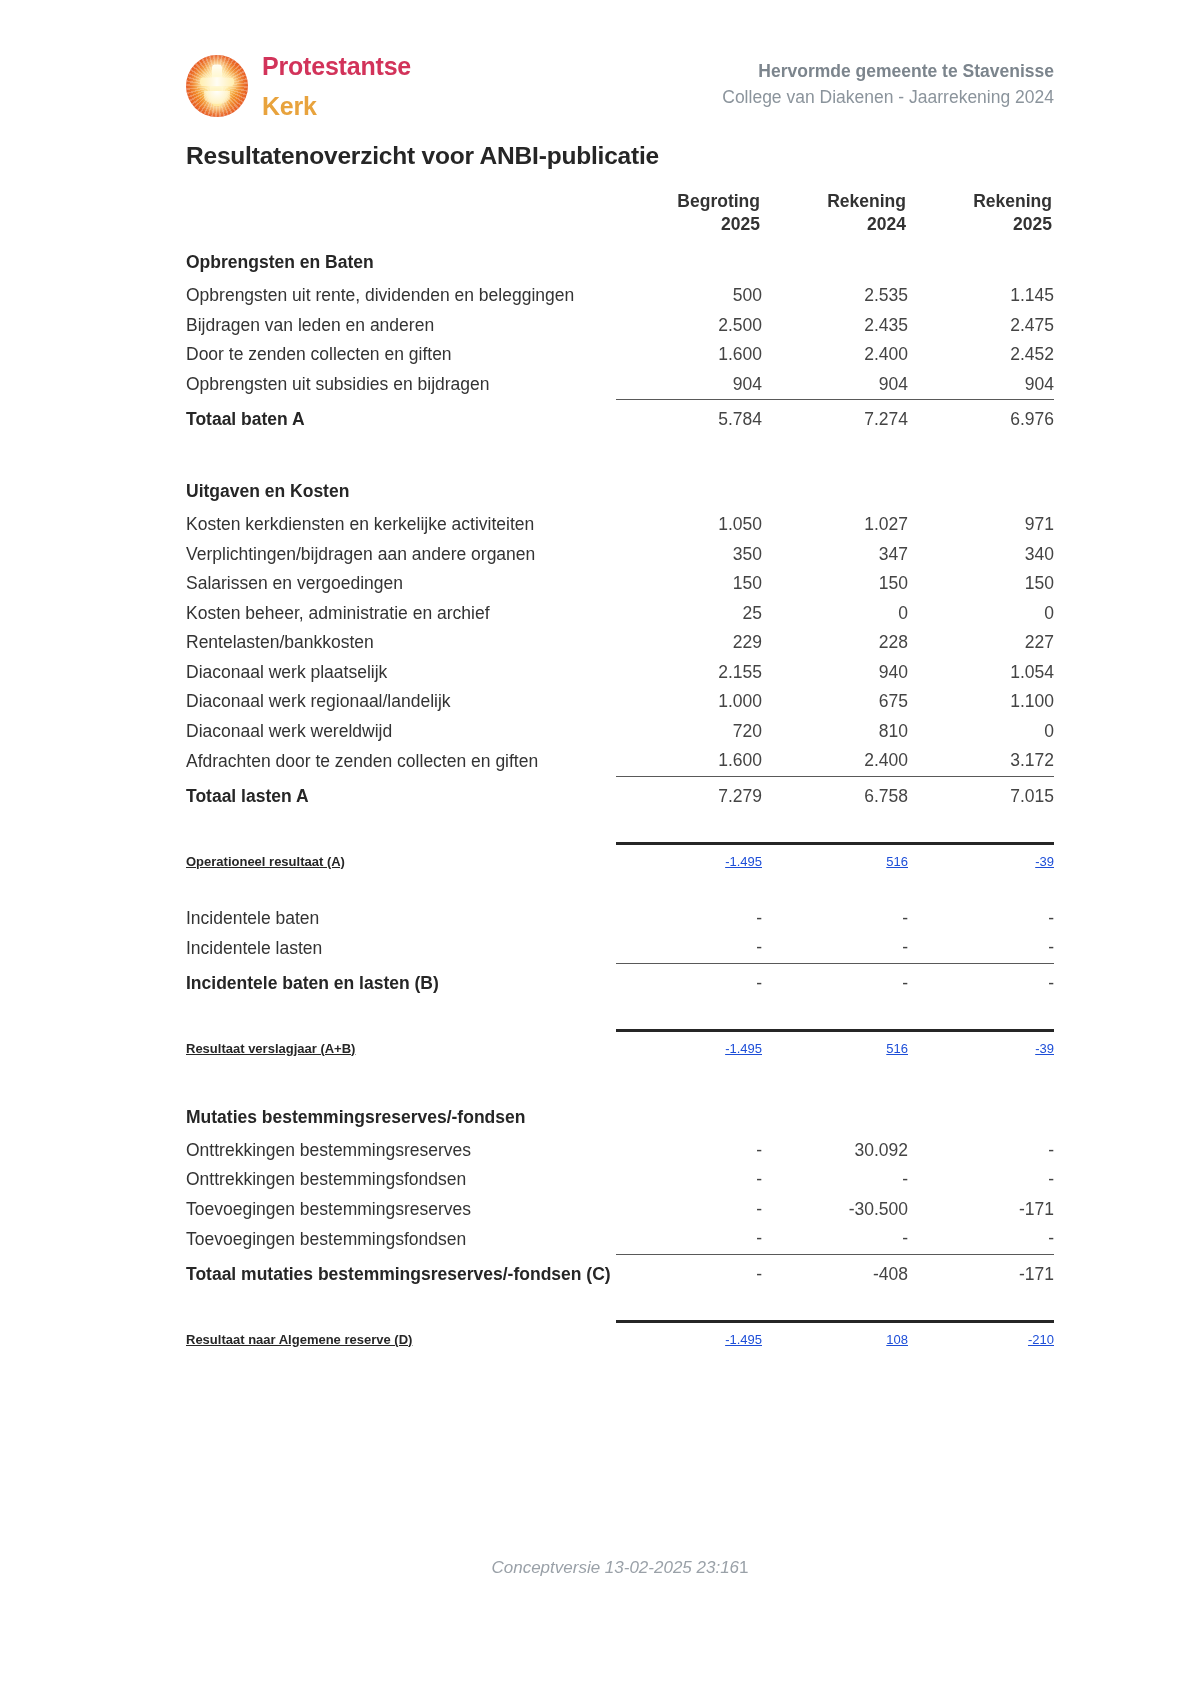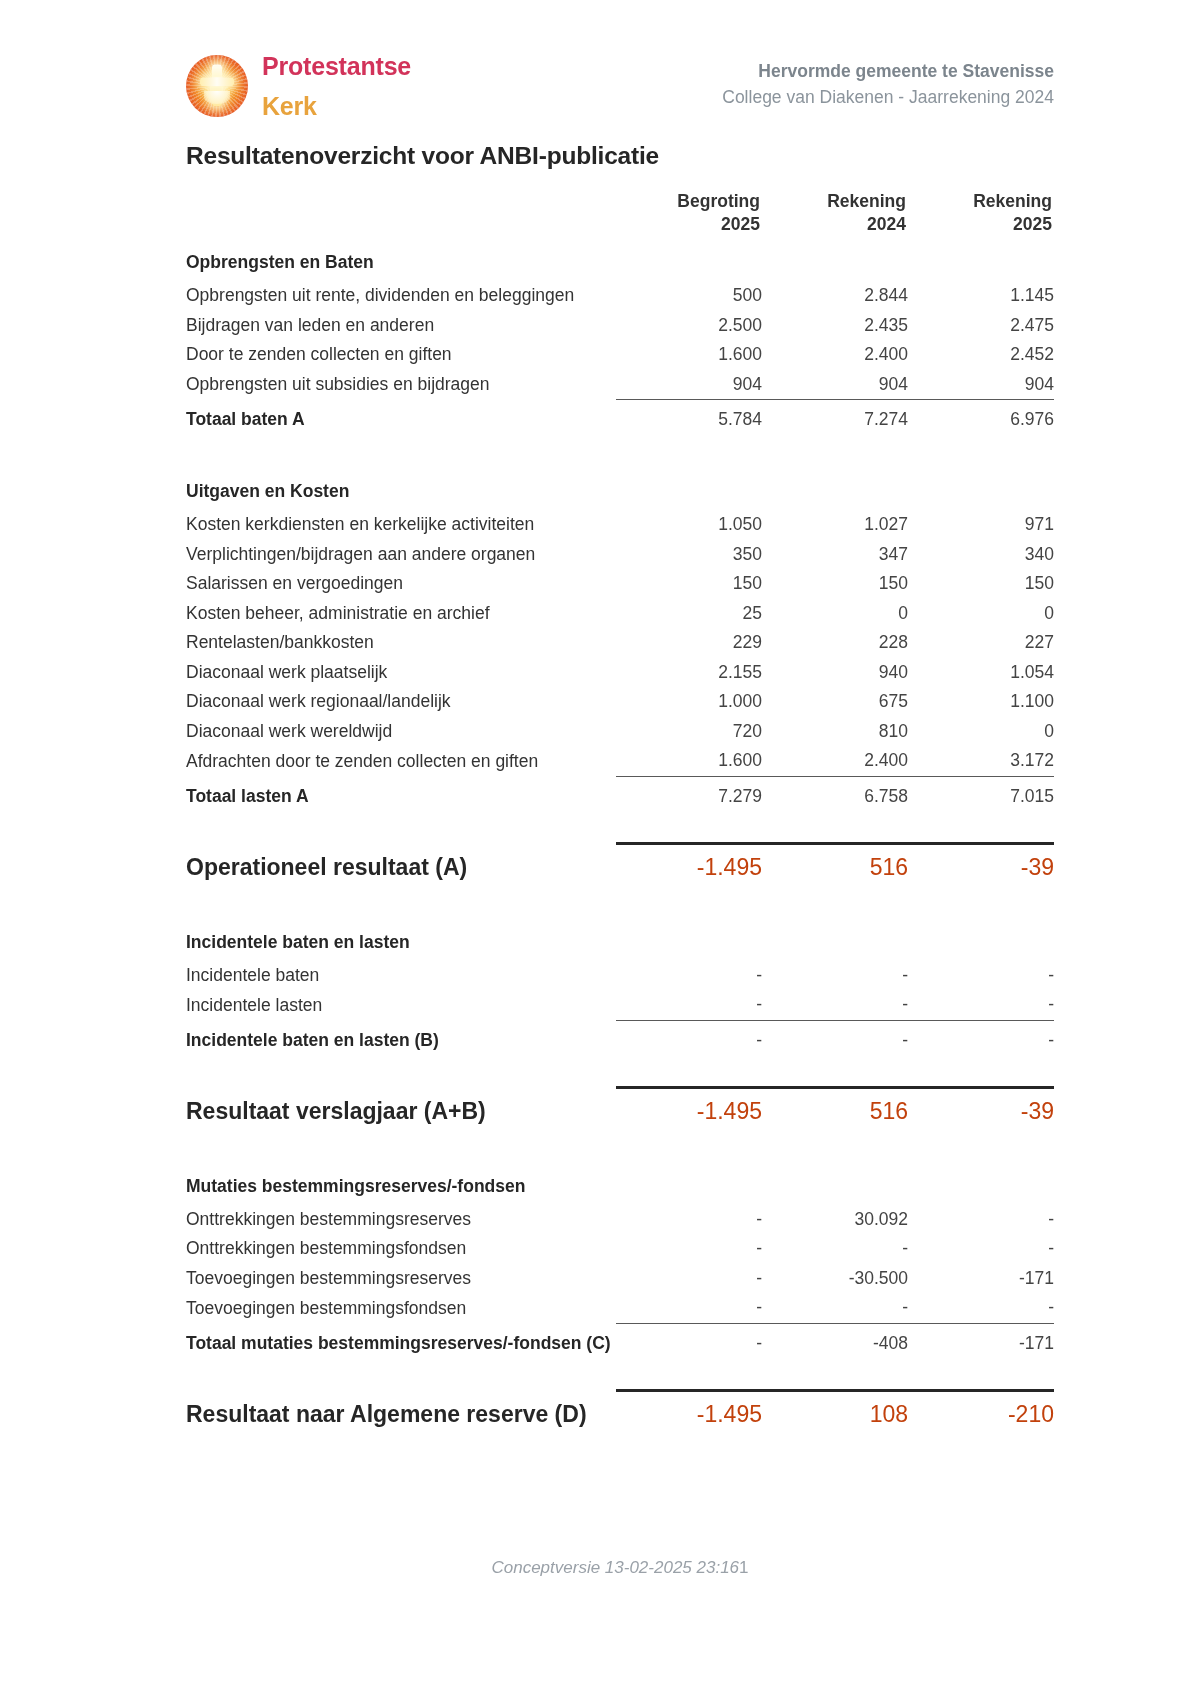--- a/index.html
+++ b/index.html
@@ -205,26 +205,27 @@
   }
   tr.r-grand td.ruled {
     border-top: 3px solid #262626;
   }
   tr.r-total td, tr.r-grand td {
     padding-top: 9px;
     padding-bottom: 5px;
   }
   tr.r-grand td {
     font-weight: 700;
-    font-size: 23px;
+    font-size: 13px;
     color: #262626;
+    text-decoration: underline;
   }
   tr.r-grand td.num {
     font-weight: 400;
-    color: #c2410c;
+    color: #1d4ed8;
   }
   tr.spacer td {
     height: 30px;
   }
 
   
   .footer {
     position: absolute;
     left: 186px;
     right: 136px;
@@ -292,21 +293,21 @@
 
         <tr class="r-head">
           <td class="lbl">Opbrengsten en Baten</td>
           <td class="num"></td>
           <td class="num"></td>
           <td class="num"></td>
         </tr>
         <tr class="r-item">
           <td class="lbl">Opbrengsten uit rente, dividenden en beleggingen</td>
           <td class="num">500</td>
-          <td class="num">2.844</td>
+          <td class="num">2.535</td>
           <td class="num">1.145</td>
         </tr>
         <tr class="r-item">
           <td class="lbl">Bijdragen van leden en anderen</td>
           <td class="num">2.500</td>
           <td class="num">2.435</td>
           <td class="num">2.475</td>
         </tr>
         <tr class="r-item">
           <td class="lbl">Door te zenden collecten en giften</td>
@@ -406,26 +407,20 @@
           <td class="lbl">Operationeel resultaat (A)</td>
           <td class="num ruled">-1.495</td>
           <td class="num ruled">516</td>
           <td class="num ruled">-39</td>
         </tr>
 
         <tr class="spacer">
             <td colspan="4"></td>
           </tr>
 
-        <tr class="r-head">
-          <td class="lbl">Incidentele baten en lasten</td>
-          <td class="num"></td>
-          <td class="num"></td>
-          <td class="num"></td>
-        </tr>
         <tr class="r-item">
           <td class="lbl">Incidentele baten</td>
           <td class="num">-</td>
           <td class="num">-</td>
           <td class="num">-</td>
         </tr>
         <tr class="r-item">
           <td class="lbl">Incidentele lasten</td>
           <td class="num">-</td>
           <td class="num">-</td>

